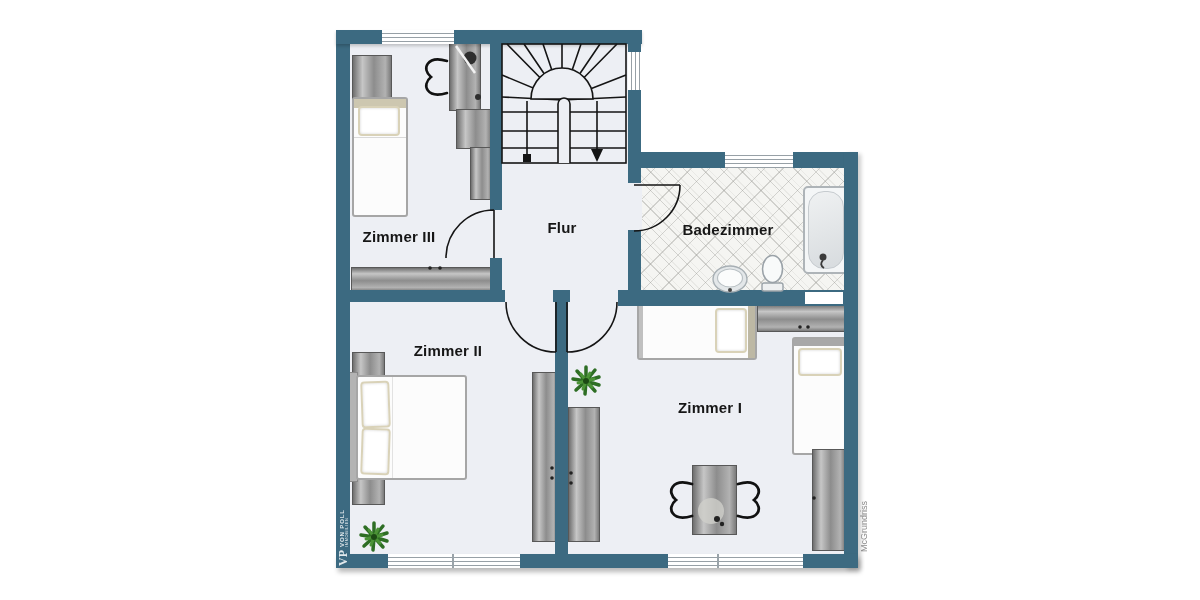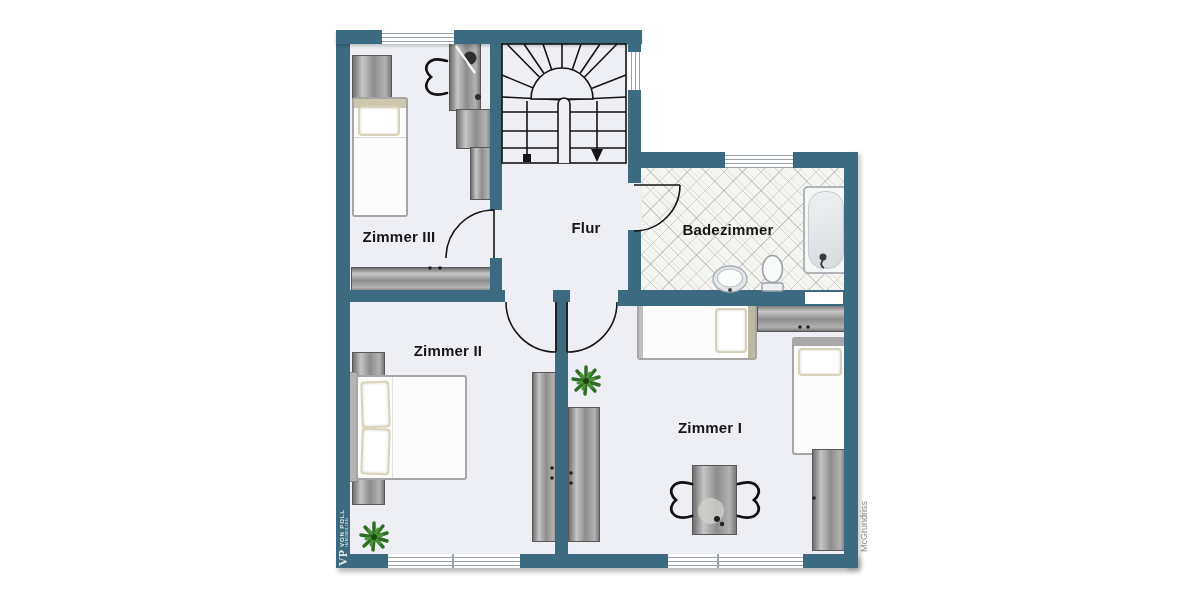--- a/index.html
+++ b/index.html
@@ -176,24 +176,24 @@
         <circle cx="571" cy="483" r="1.8"></circle>
       <circle cx="814" cy="498" r="1.8"></circle>
       <circle cx="800" cy="327" r="1.8"></circle>
         <circle cx="808" cy="327" r="1.8"></circle>
       <circle cx="430" cy="268" r="1.8"></circle>
         <circle cx="440" cy="268" r="1.8"></circle>
     </g>
   </svg>
 
   <div class="label" style="left:399px;top:236px;">Zimmer III</div>
-  <div class="label" style="left:586px;top:227px;">Flur</div>
+  <div class="label" style="left:562px;top:227px;">Flur</div>
   <div class="label" style="left:728px;top:229px;">Badezimmer</div>
   <div class="label" style="left:448px;top:350px;">Zimmer II</div>
-  <div class="label" style="left:710px;top:407px;margin-top:20px;">Zimmer I</div>
+  <div class="label" style="left:710px;top:407px;">Zimmer I</div>
 
   <div class="rot" style="left:337px;top:566px;width:96px;height:13px;display:flex;align-items:center;gap:3px;color:#ffffffd9;">
     <span style="font-family:'Liberation Serif',serif;font-weight:bold;font-size:12px;">VP</span>
     <span style="display:inline-flex;flex-direction:column;line-height:1;">
       <span style="font-size:6px;font-weight:bold;letter-spacing:.9px;">VON POLL</span>
       <span style="font-size:4px;letter-spacing:.6px;">IMMOBILIEN</span>
     </span>
   </div>
   <div class="rot" style="left:859px;top:552px;width:70px;font-size:9px;color:var(--watermarkright,#8b8b8b);">McGrundriss</div>
 

